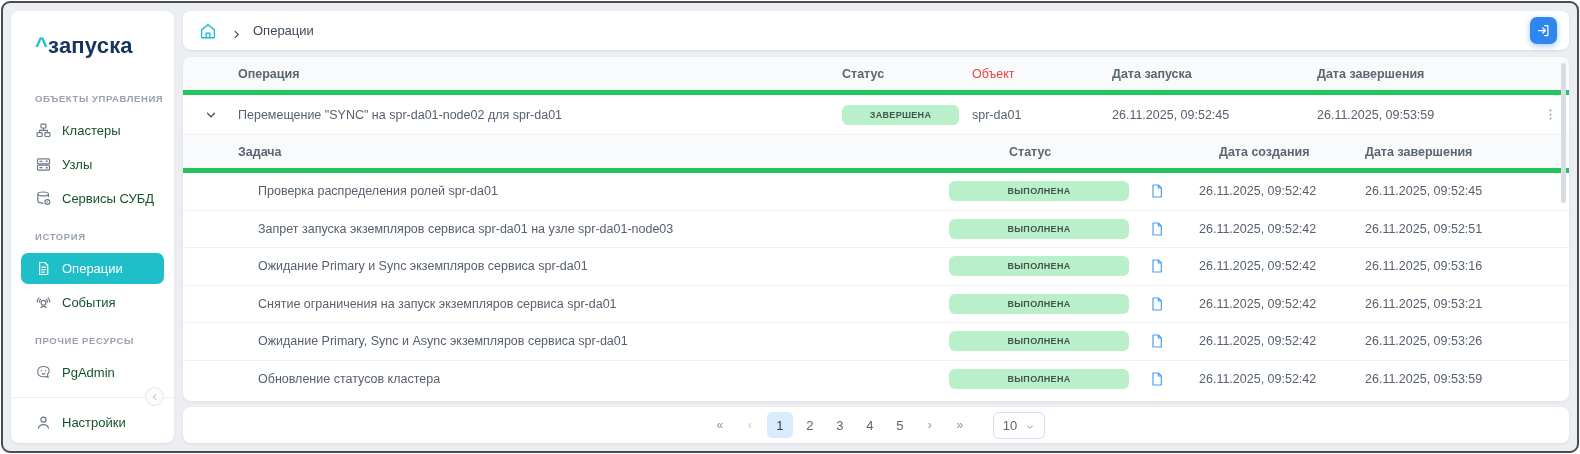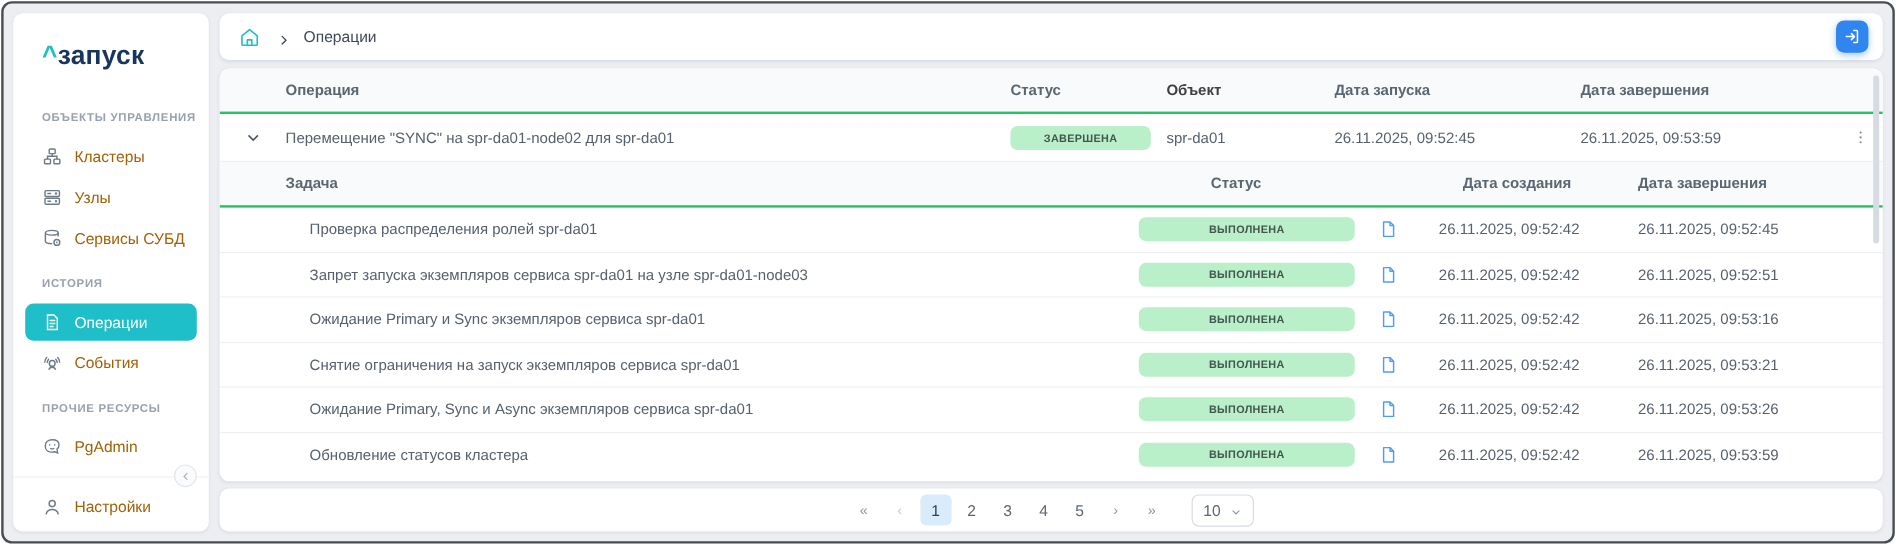--- a/index.html
+++ b/index.html
@@ -7,21 +7,21 @@
   .frame { position:absolute; inset:1px; border:2px solid #484d53; border-radius:9px; background:#eceef2; overflow:hidden; display:flex; }
 
   
   .sidebar { width:163px; margin:8px 0 8px 8px; background:#fff; border-radius:8px; box-shadow:0 1px 3px rgba(30,40,60,.08); display:flex; flex-direction:column; position:relative; }
   .logo { padding:22px 0 14px 24px; font-size:22px; font-weight:700; letter-spacing:.2px; }
   .logo .caret { color:#1ebfc8; }
   .logo .word { color:#16355f; }
   .side-divider { height:1px; background:#edf0f3; margin:0; }
   .nav { padding:6px 0; flex:1; }
   .section-label { padding:14px 0 8px 24px; font-size:9.5px; font-weight:700; letter-spacing:.6px; color:#98a1ad; }
-  .nav-item { display:flex; align-items:center; gap:10px; height:31px; margin:3px 10px; padding:0 8px 0 14px; border-radius:7px; color:#a16207; font-size:13px; cursor:pointer; }
+  .nav-item { display:flex; align-items:center; gap:10px; height:31px; margin:3px 10px; padding:0 8px 0 14px; border-radius:7px; color:#14532d; font-size:13px; cursor:pointer; }
   .nav-item .ic { width:17px; height:17px; display:flex; align-items:center; justify-content:center; color:#6e7a88; flex:0 0 17px; }
   .nav-item.active { background:#1ebfc8; color:#fff; }
   .nav-item.active .ic { color:#fff; }
   .nav-item.no-icon { padding-left:20px; }
   .check-ic { color:#3fc380; margin-left:6px; }
   .collapse-wrap { position:relative; }
   .collapse-btn { position:absolute; right:10px; top:-10px; width:19px; height:19px; border-radius:50%; background:#fafbfc; border:1px solid #e3e7eb; color:#aab3bd; display:flex; align-items:center; justify-content:center; font-size:10px; cursor:pointer; z-index:2; }
   .settings-row { padding:6px 0 10px 0; }
 
   
@@ -30,21 +30,21 @@
   .crumb-home { color:#1ebfc8; width:18px; height:18px; cursor:pointer; }
   .crumb-sep { color:#3d4856; margin:0 12px 0 14px; width:10px; height:10px; }
   .crumb-text { font-size:13px; color:#3f4a58; }
   .login-btn { margin-left:auto; width:27px; height:27px; border:none; border-radius:7px; background:#2f86ef; color:#fff; display:flex; align-items:center; justify-content:center; cursor:pointer; box-shadow:0 2px 6px rgba(47,134,239,.45); }
 
   .table-card { background:#fff; border-radius:8px; margin-top:7px; flex:1; box-shadow:0 1px 3px rgba(30,40,60,.08); overflow:hidden; position:relative; }
   .scrollbar { position:absolute; right:3px; top:6px; width:5px; height:140px; border-radius:3px; background:#d7dce2; cursor:pointer; }
 
   .op-grid { display:grid; grid-template-columns:55px 1fr 130px 140px 205px 214px 38px; align-items:center; }
   .task-grid { display:grid; grid-template-columns:55px 1fr 180px 30px 146px 204px; align-items:center; }
-  .thead { background:#f9fafb; height:38px; font-size:12.5px; font-weight:700; color:#5b6673; border-bottom:2px solid #22c55e; }
+  .thead { background:#f9fafb; height:38px; font-size:12.5px; font-weight:700; color:#5b6673; border-bottom:5px solid #22c55e; }
   .cell { font-size:12.5px; color:#57616e; white-space:nowrap; overflow:hidden; text-overflow:ellipsis; padding-right:10px; }
   .row { height:40px; border-bottom:1px solid #eef0f3; background:#fff; }
   .task-row { height:37.5px; border-bottom:1px solid #eef0f3;gap:20px; }
   .task-row:last-child { border-bottom:none; }
   .chev-cell { display:flex; justify-content:center; color:#4a5563; cursor:pointer; }
   .badge { display:inline-block; background:#b9f0c9; color:#43564e; font-size:9px; font-weight:700; letter-spacing:.3px; border-radius:6px; padding:5px 0; text-align:center; }
   .badge.op { width:117px; }
   .badge.task { width:192px; }
   .kebab { display:flex; justify-content:center; color:#7c8795; font-size:15px; letter-spacing:0; cursor:pointer; }
   .doc-ic { color:#4b9ef5; width:16px; height:16px; cursor:pointer; }
@@ -58,21 +58,21 @@
   .page-size { margin-left:16px; display:flex; align-items:center; gap:8px; border:1px solid #d8dde3; border-radius:6px; height:27px; padding:0 9px; font-size:13px; color:#5b6673; cursor:pointer; }
   .page-size .ch { color:#8d97a3; width:10px; height:10px; }
 </style>
 </head>
 <body>
 
 <div class="frame">
 
   <aside class="sidebar">
     <div class="logo">
-      <span class="caret">^</span><span class="word">запуск</span>
+      <span class="caret">^</span><span class="word">запуска</span>
     </div>
     <div class="side-divider"></div>
 
     <nav class="nav">
       <div class="section-label">ОБЪЕКТЫ УПРАВЛЕНИЯ</div>
 
       <div class="nav-item">
         <span class="ic">
           <svg viewBox="0 0 24 24" width="17" height="17" fill="none" stroke="currentColor" stroke-width="1.7">
               <rect x="8.5" y="3" width="7" height="5.5" rx="1"></rect>
@@ -192,21 +192,21 @@
       </button>
     </div>
 
     <div class="table-card">
       <div class="scrollbar"></div>
 
       <div class="op-grid thead">
         <div></div>
         <div class="cell" style="font-weight:700;color:#5b6673">Операция</div>
         <div class="cell" style="font-weight:700;color:#5b6673">Статус</div>
-        <div class="cell" style="font-weight:700;color:#404040">Объект</div>
+        <div class="cell" style="font-weight:400;color:#ef4444">Объект</div>
         <div class="cell" style="font-weight:700;color:#5b6673">Дата запуска</div>
         <div class="cell" style="font-weight:700;color:#5b6673">Дата завершения</div>
         <div></div>
       </div>
 
       <div class="op-grid row">
         <div class="chev-cell">
           <svg viewBox="0 0 24 24" width="14" height="14" fill="none" stroke="currentColor" stroke-width="2.2" stroke-linecap="round">
               <path d="M6 9l6 6 6-6"></path>
             </svg>

